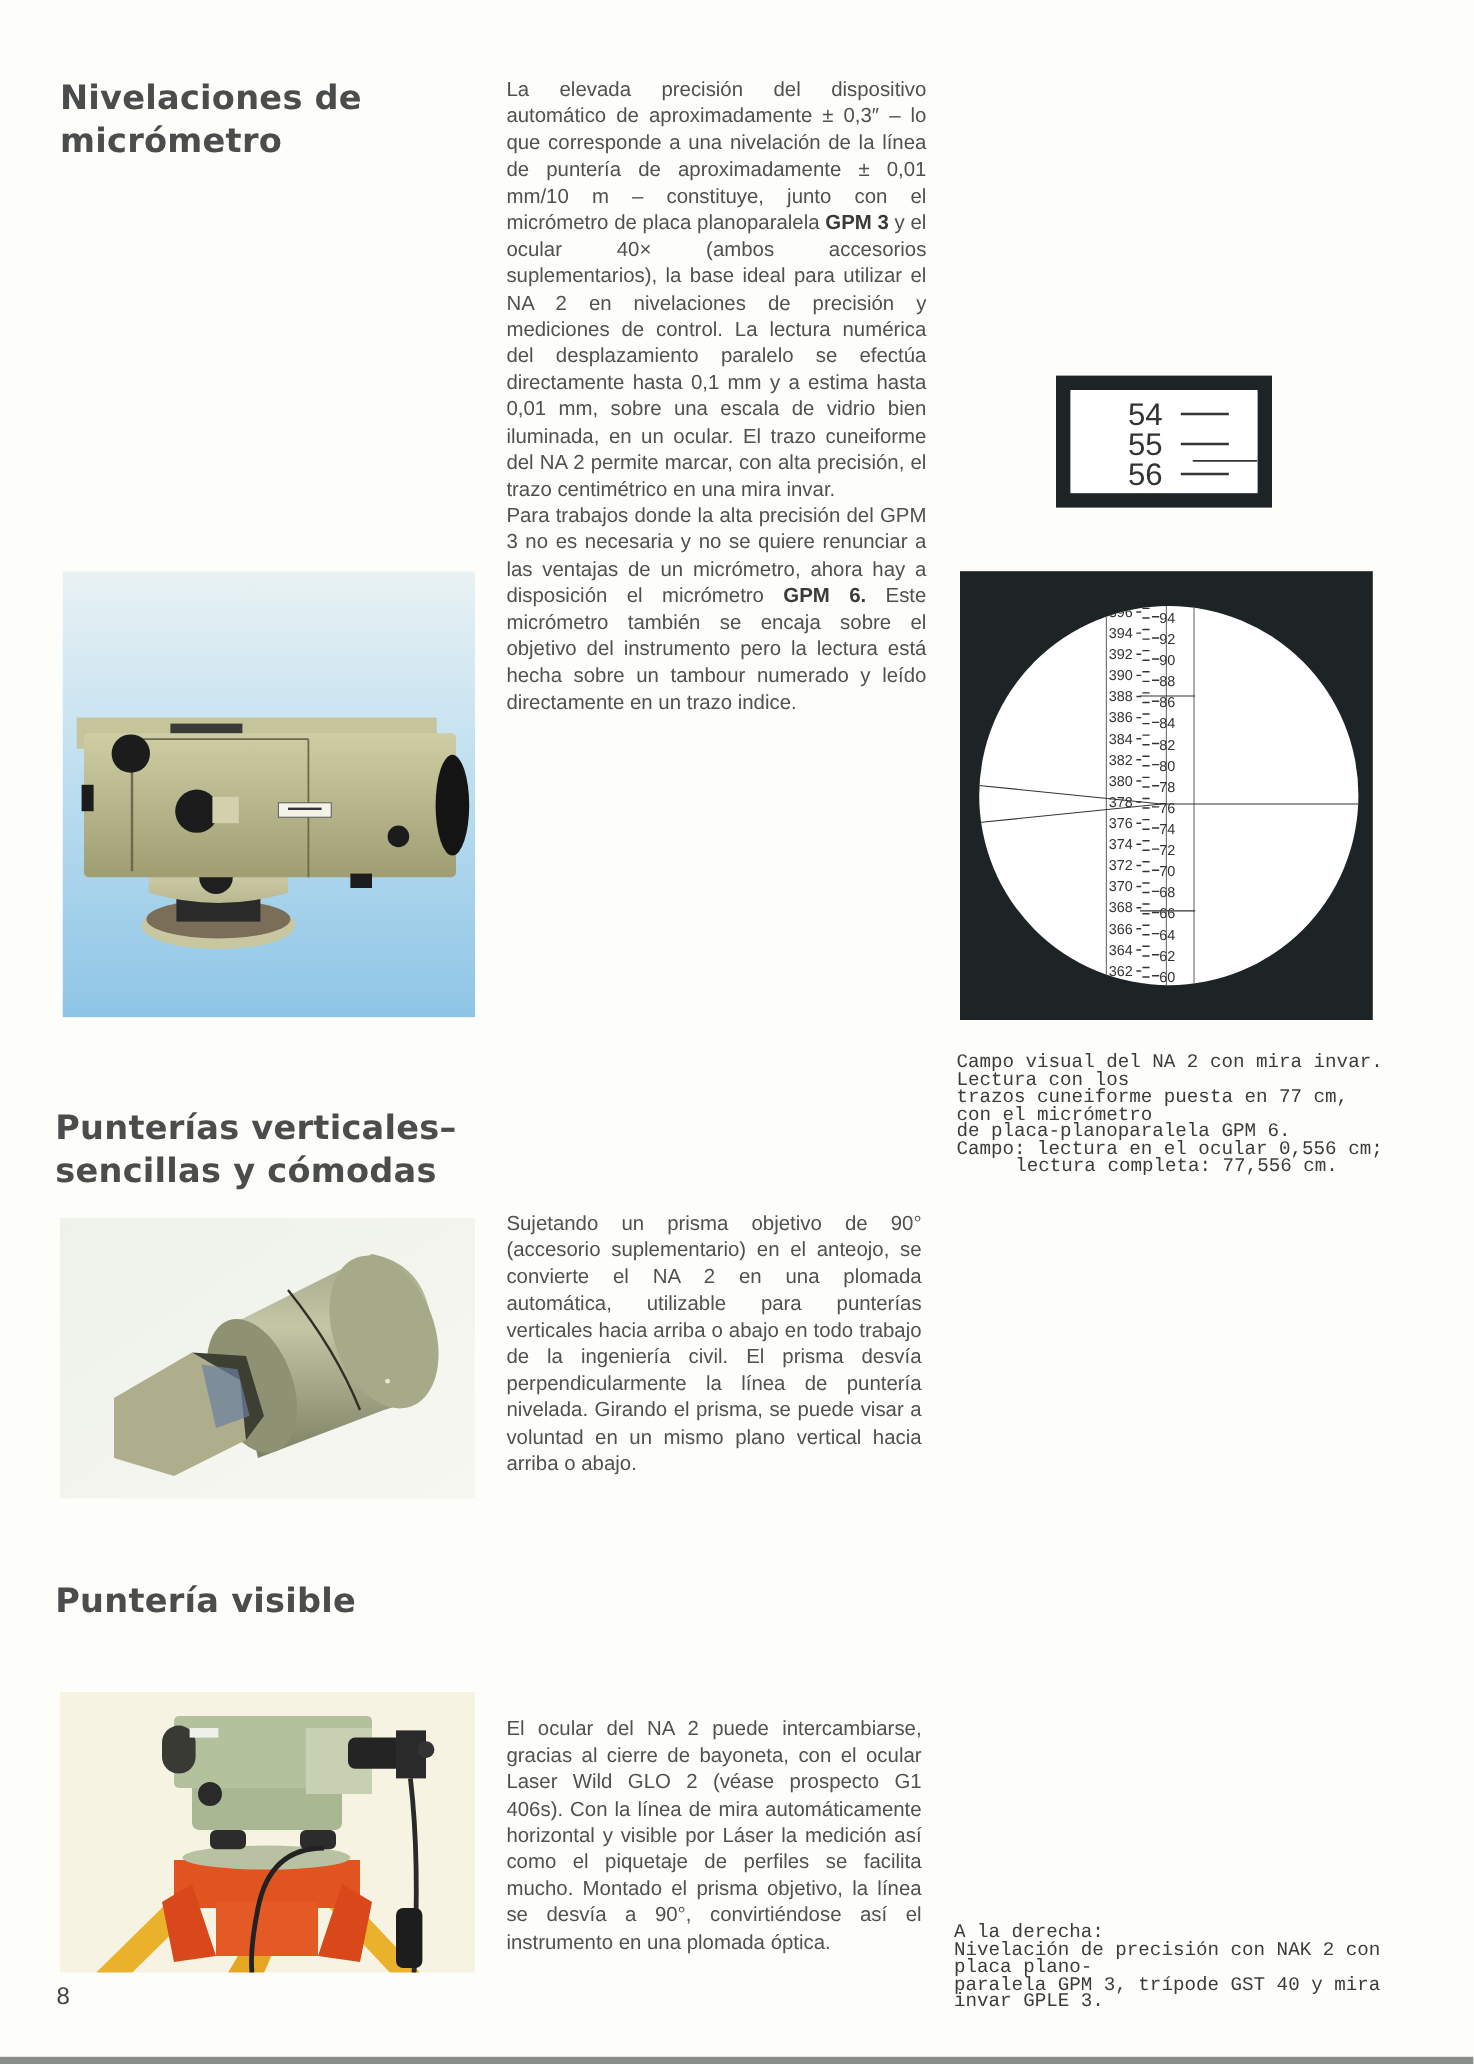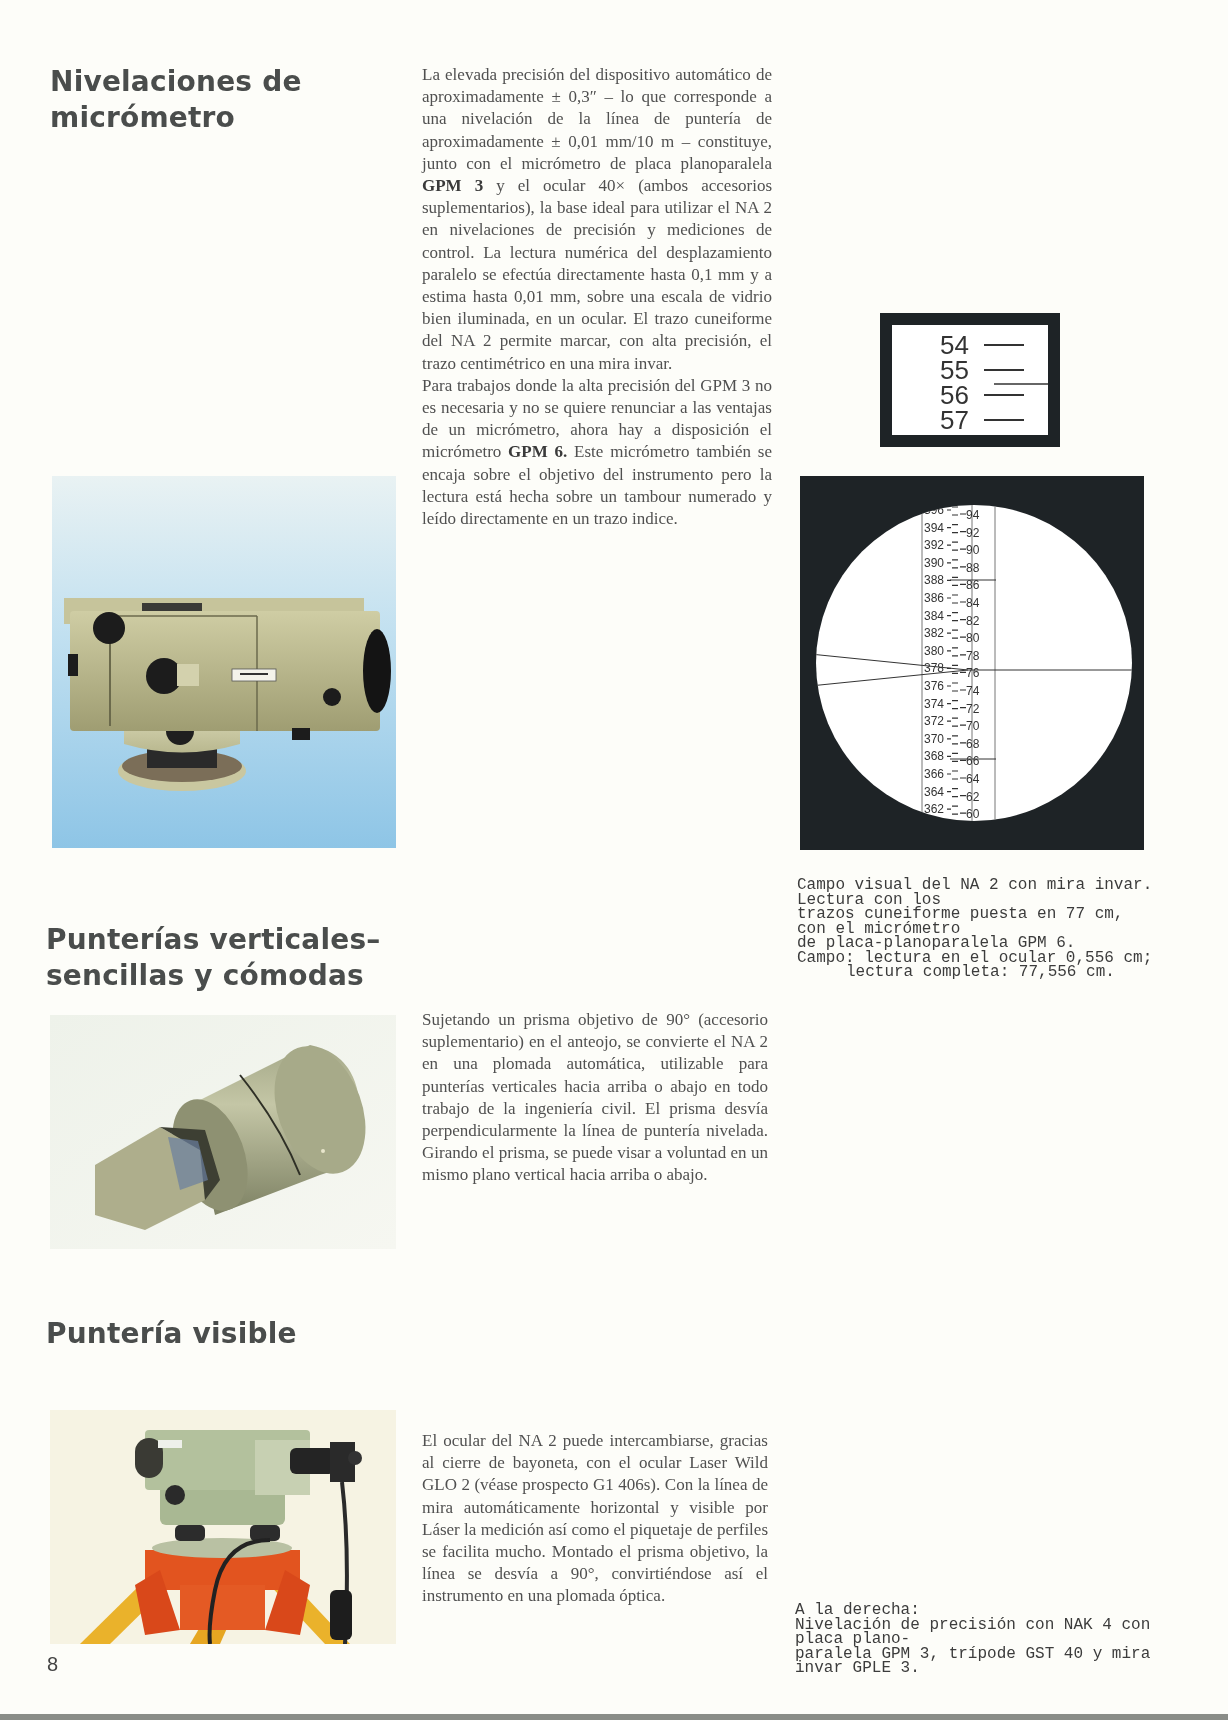--- a/index.html
+++ b/index.html
@@ -11,34 +11,34 @@
   }
   .abs { position: absolute; margin-top: 20px; }
   h2 {
     margin: 0; font-weight: bold; font-size: 28px; line-height: 36px;
     color: #4a4d4c; letter-spacing: 0.2px;
     font-family: "DejaVu Sans", sans-serif;
   }
   .body-text {
     font-size: 17px; line-height: 22.2px; color: #505050;
     text-align: justify; margin: 0;
-    font-family: Liberation Serif, serif;
+    font-family: Liberation Sans, sans-serif;
   }
   .body-text b { color: #3a3a3a; }
   .caption {
     font-size: 16px; line-height: 14.5px; color: #3c3c3c; margin: 0;
     font-family: Liberation Mono, monospace;
   }
   .photo { overflow: hidden; }
   .bottom-strip {
     position: absolute; left: 0; right: 0; bottom: 0; height: 6px;
     background: #8a8d88;
   }
   .micro-box {
-    left: 880px; top: 293px; width: 180px; height: 134px;
+    left: 880px; top: 293px; width: 180px; height: 110px;
     background: #1e2326; box-sizing: border-box; padding: 12px;
   }
   .micro-inner {
     width: 100%; height: 100%; background: #ffffff; position: relative; overflow: hidden;
   }
   .field-view { left: 800px; top: 456px; width: 344px; height: 374px; background: #1e2326; }
 </style>
 </head>
 <body>
 
@@ -327,19 +327,19 @@
     <rect x="280" y="180" width="22" height="50" rx="6" fill="#1d1d1d"></rect>
   </svg>
 </div>
 
 <div class="abs" style="left:422px; top:1410px; width:346px;">
   <p class="body-text">El ocular del NA 2 puede intercambiarse, gracias al cierre de bayoneta, con el ocular Laser Wild GLO 2 (véase prospecto G1 406s). Con la línea de mira automáticamente horizontal y visible por Láser la medición así como el piquetaje de perfiles se facilita mucho. Montado el prisma objetivo, la línea se desvía a 90°, convirtiéndose así el instrumento en una plomada óptica.</p>
 </div>
 
 <div class="abs" style="left:795px; top:1583px; width:360px;">
   <p class="caption">A la derecha:</p>
-  <p class="caption">Nivelación de precisión con NAK 4 con placa plano-</p>
+  <p class="caption">Nivelación de precisión con NAK 2 con placa plano-</p>
   <p class="caption">paralela GPM 3, trípode GST 40 y mira invar GPLE 3.</p>
 </div>
 
 <div class="abs" style="left:47px; top:1633px; font-size:20px; color:#444;">8</div>
 
 <div class="bottom-strip"></div>
 
 </body></html>

